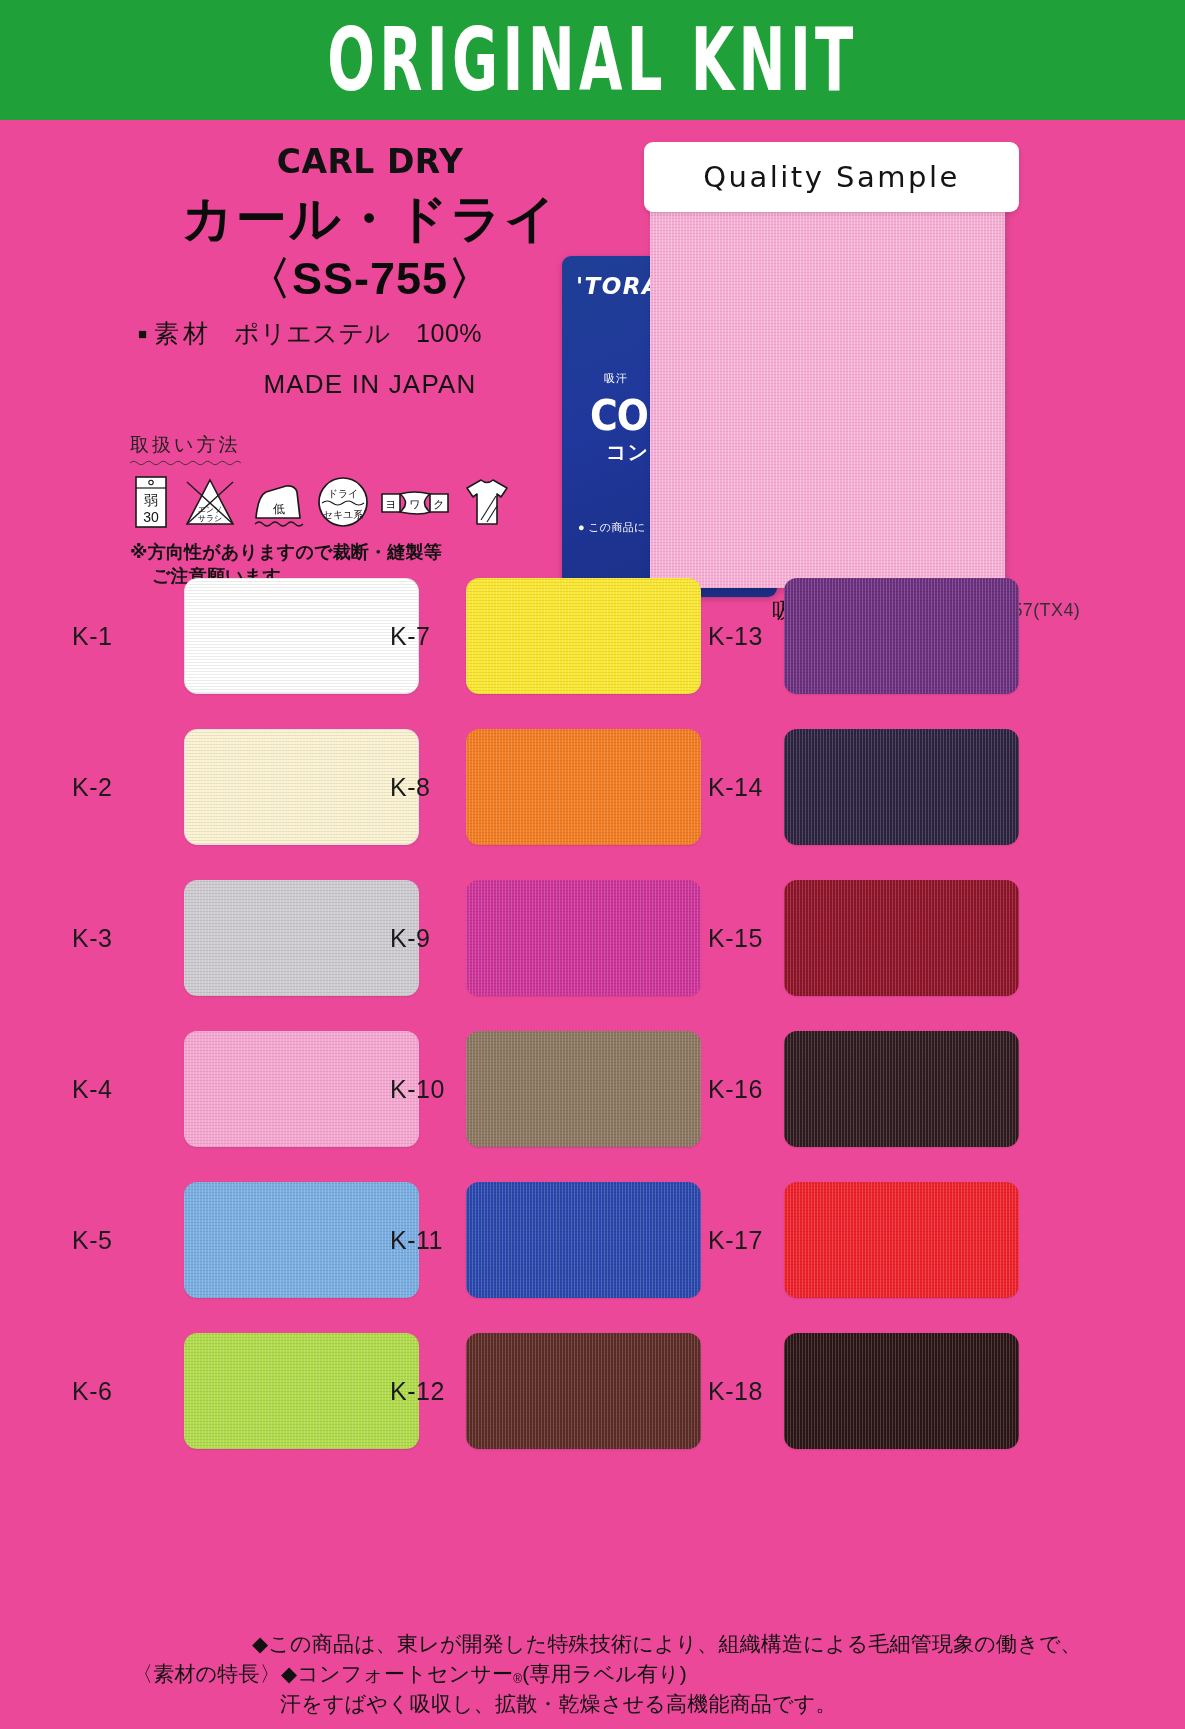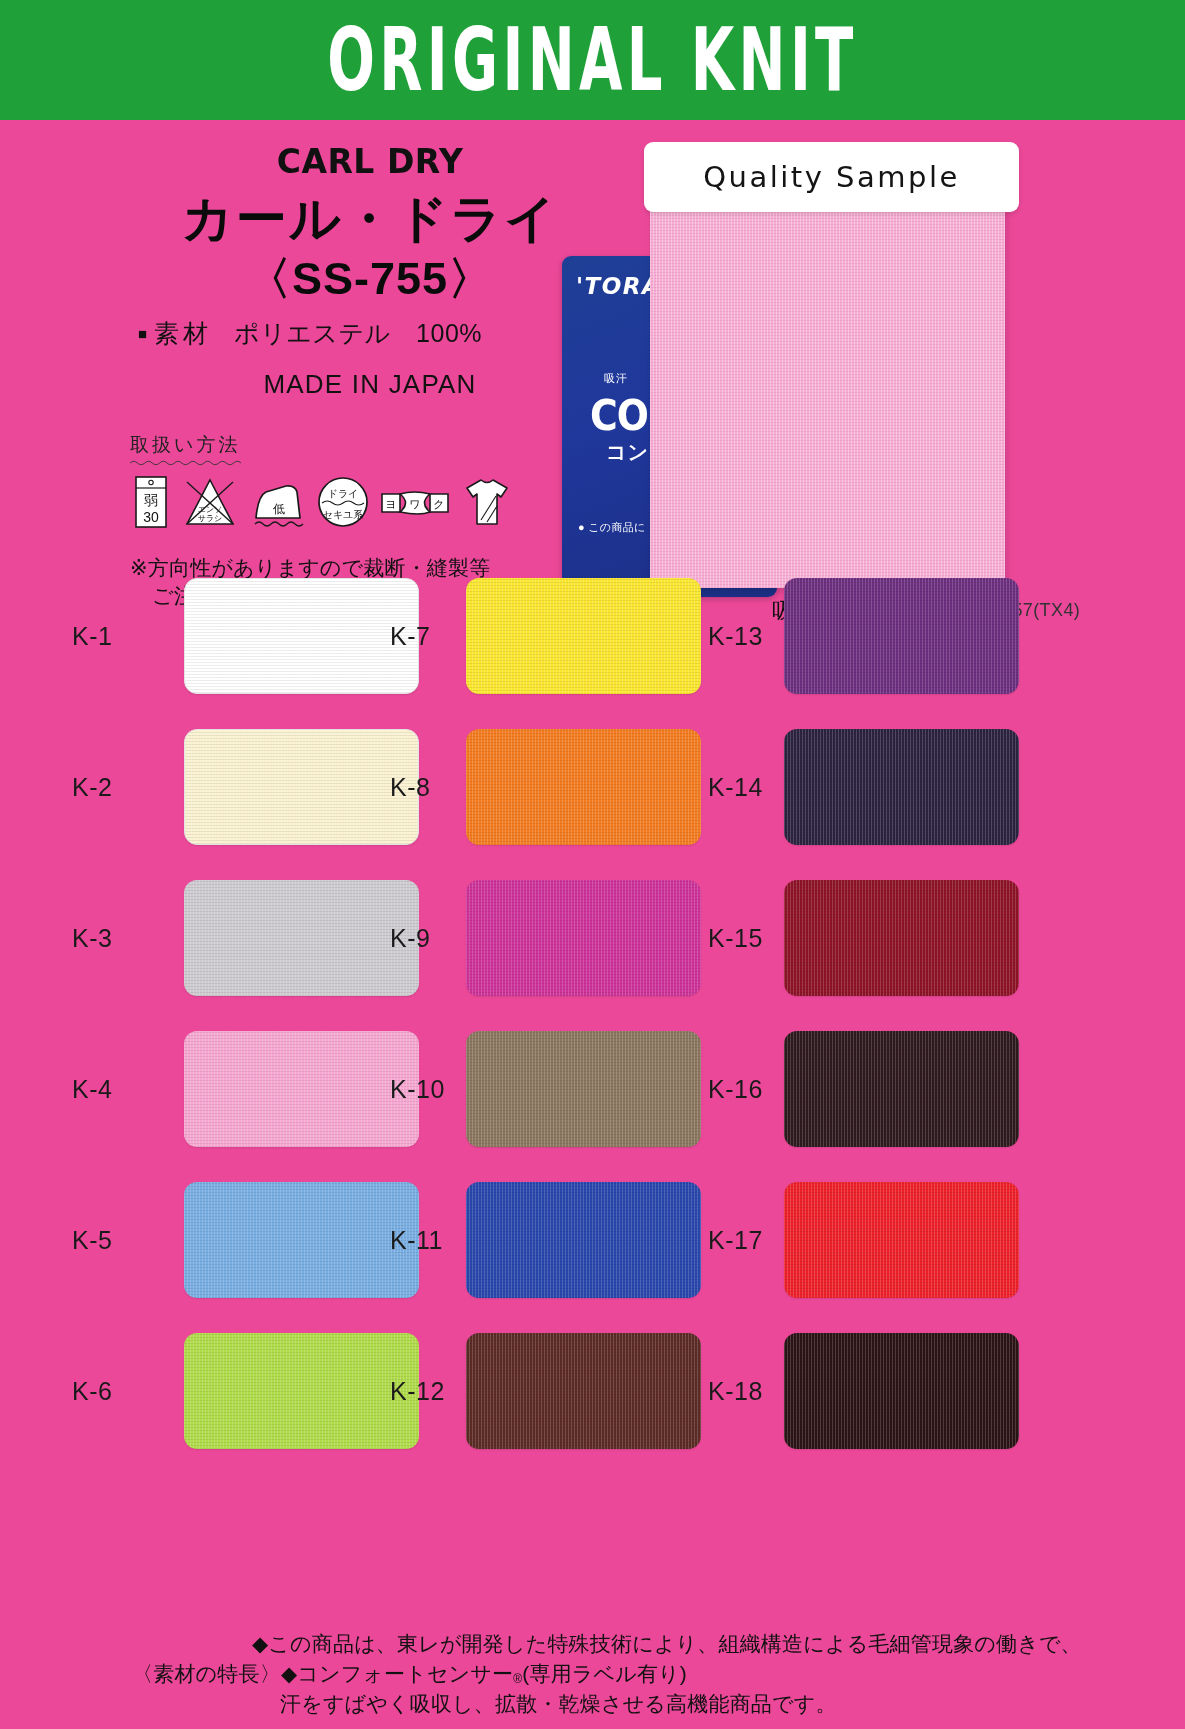--- a/index.html
+++ b/index.html
@@ -52,21 +52,21 @@
     font-size: 26px; color: #111; margin-top: 18px; letter-spacing: 1.2px;
     font-family: "Liberation Sans", sans-serif;
   }
 
   
   .care-block { position: absolute; left: 130px; top: 432px; width: 400px; }
   .care-heading-wrap { position: relative; display: inline-block; }
   .care-heading { font-size: 19px; color: #222; letter-spacing: 3px; }
   .wavy { display: block; width: 118px; height: 7px; margin-top: 1px; }
   .care-icons { display: flex; align-items: flex-end; gap: 9px; margin-top: 8px; }
-  .care-note { margin-top: 24px; font-size: 21px; color: #111; line-height: 1.32; letter-spacing: 0.2px; }
+  .care-note { margin-top: 11px; font-size: 18px; color: #111; line-height: 1.32; letter-spacing: 0.2px; font-weight: bold; }
   .care-note .l2 { padding-left: 22px; display: block; }
 
   
   .qs-card {
     position: absolute; left: 632px; top: 142px; width: 375px; height: 70px;
     background: #ffffff; border-radius: 9px;
     box-shadow: 0 2px 5px rgba(0,0,0,0.13);
     display: flex; align-items: center; justify-content: center; margin-left: 12px;
   }
   .qs-text {

